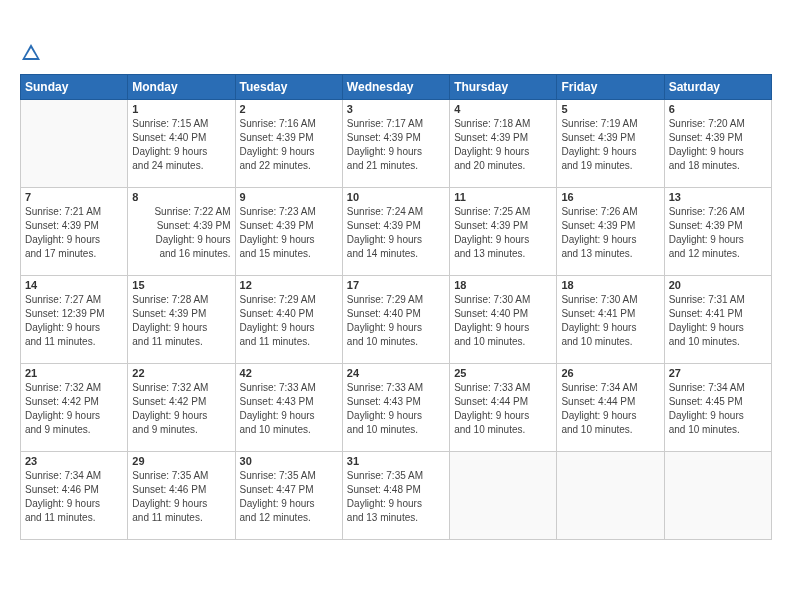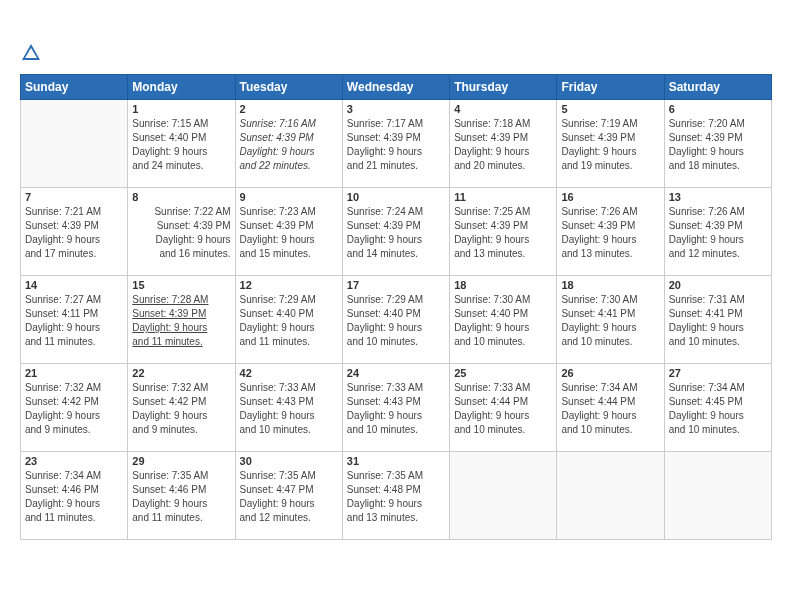--- a/index.html
+++ b/index.html
@@ -139,21 +139,21 @@
           <td class="empty"></td>
           <td>
             <span class="day-number">1</span>
             <div class="day-info" style="white-space: pre-line;">Sunrise: 7:15 AM
 Sunset: 4:40 PM
 Daylight: 9 hours
 and 24 minutes.</div>
           </td>
           <td>
             <span class="day-number">2</span>
-            <div class="day-info" style="white-space: pre-line; font-style: italic;">Sunrise: 7:16 AM
+            <div class="day-info" style="white-space: pre-line;">Sunrise: 7:16 AM
 Sunset: 4:39 PM
 Daylight: 9 hours
 and 22 minutes.</div>
           </td>
           <td>
             <span class="day-number">3</span>
             <div class="day-info" style="white-space: pre-line;">Sunrise: 7:17 AM
 Sunset: 4:39 PM
 Daylight: 9 hours
 and 21 minutes.</div>
@@ -228,27 +228,27 @@
             <div class="day-info" style="white-space: pre-line;">Sunrise: 7:26 AM
 Sunset: 4:39 PM
 Daylight: 9 hours
 and 12 minutes.</div>
           </td>
         </tr>
         <tr>
           <td>
             <span class="day-number">14</span>
             <div class="day-info" style="white-space: pre-line;">Sunrise: 7:27 AM
-Sunset: 4:11 PM
+Sunset: 12:39 PM
 Daylight: 9 hours
 and 11 minutes.</div>
           </td>
           <td>
             <span class="day-number">15</span>
-            <div class="day-info" style="white-space: pre-line; text-decoration: underline;">Sunrise: 7:28 AM
+            <div class="day-info" style="white-space: pre-line;">Sunrise: 7:28 AM
 Sunset: 4:39 PM
 Daylight: 9 hours
 and 11 minutes.</div>
           </td>
           <td>
             <span class="day-number">12</span>
             <div class="day-info" style="white-space: pre-line;">Sunrise: 7:29 AM
 Sunset: 4:40 PM
 Daylight: 9 hours
 and 11 minutes.</div>

